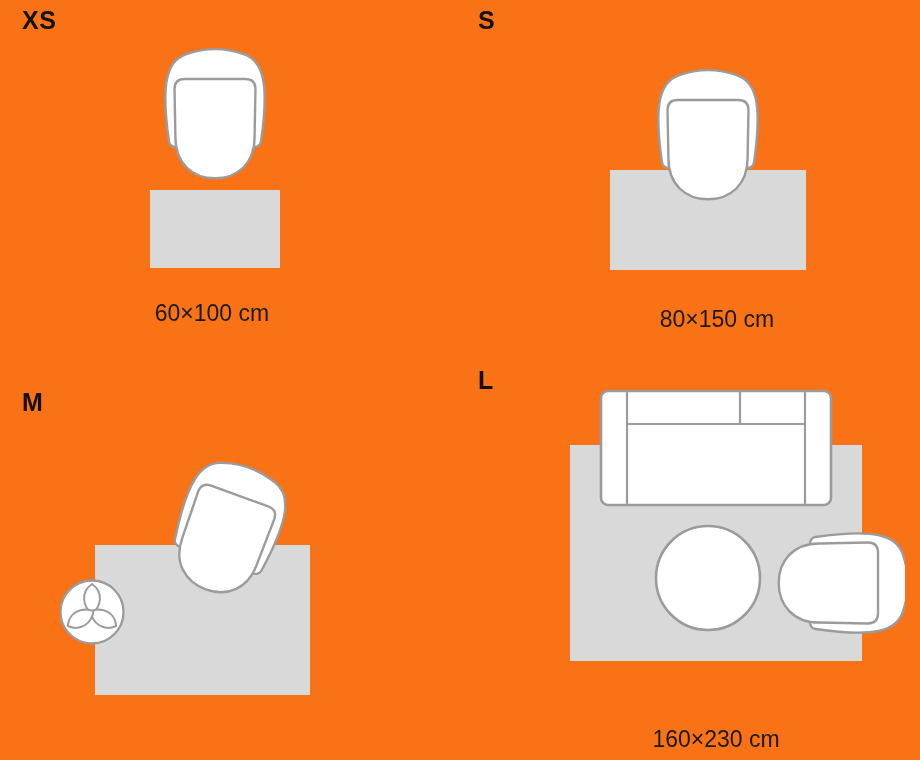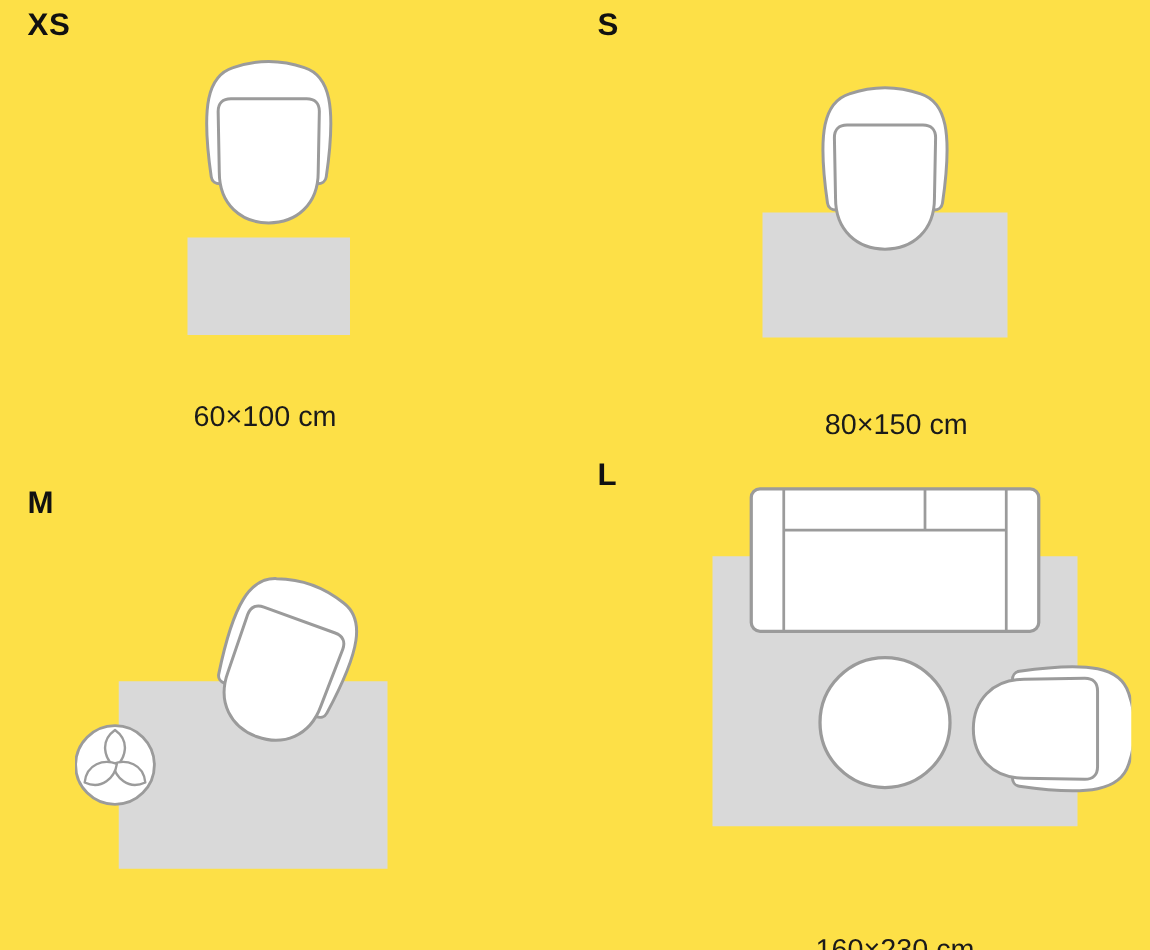--- a/index.html
+++ b/index.html
@@ -1,24 +1,24 @@
 <!DOCTYPE html>
 <html><head>
 <meta charset="utf-8">
 <style>
   html,body{margin:0;padding:0;background:#ffffff;}
   body{font-family:"Liberation Sans","DejaVu Sans",sans-serif;color:#1a1a1a;}
-  .stage{position:relative;width:920px;height:760px;background:#fde047;overflow:hidden;}
+  .stage{position:relative;width:920px;height:760px;background:#f97316;overflow:hidden;}
   .quad{position:absolute;width:460px;height:380px;}
   #q-xs{left:0;top:0;}
   #q-s{left:460px;top:0;}
   #q-m{left:0;top:380px;}
   #q-l{left:460px;top:380px;}
   .size-label{position:absolute;font-size:25px;font-weight:700;letter-spacing:.5px;color:#111;}
-  .dims{position:absolute;font-size:23px;font-weight:400;color:#1a1a1a;text-align:center;margin-top:20px;}
+  .dims{position:absolute;font-size:23px;font-weight:400;color:#1a1a1a;text-align:center;}
   .illus{position:absolute;}
   .defs-holder{position:absolute;width:0;height:0;overflow:hidden;}
 </style>
 </head>
 <body>
 
 <svg class="defs-holder" aria-hidden="true">
   <defs>
     <symbol id="chair" viewBox="0 0 130 150">
       <path d="M15 106 C6 44 12 18 34 11 C54 4 76 4 96 11 C118 18 124 44 115 106 C114 114 101 114 100 106 L100 50 C79 40 51 40 30 50 L30 106 C29 114 16 114 15 106 Z" fill="#ffffff" stroke="#9b9b9b" stroke-width="2.6" stroke-linejoin="round"></path>

